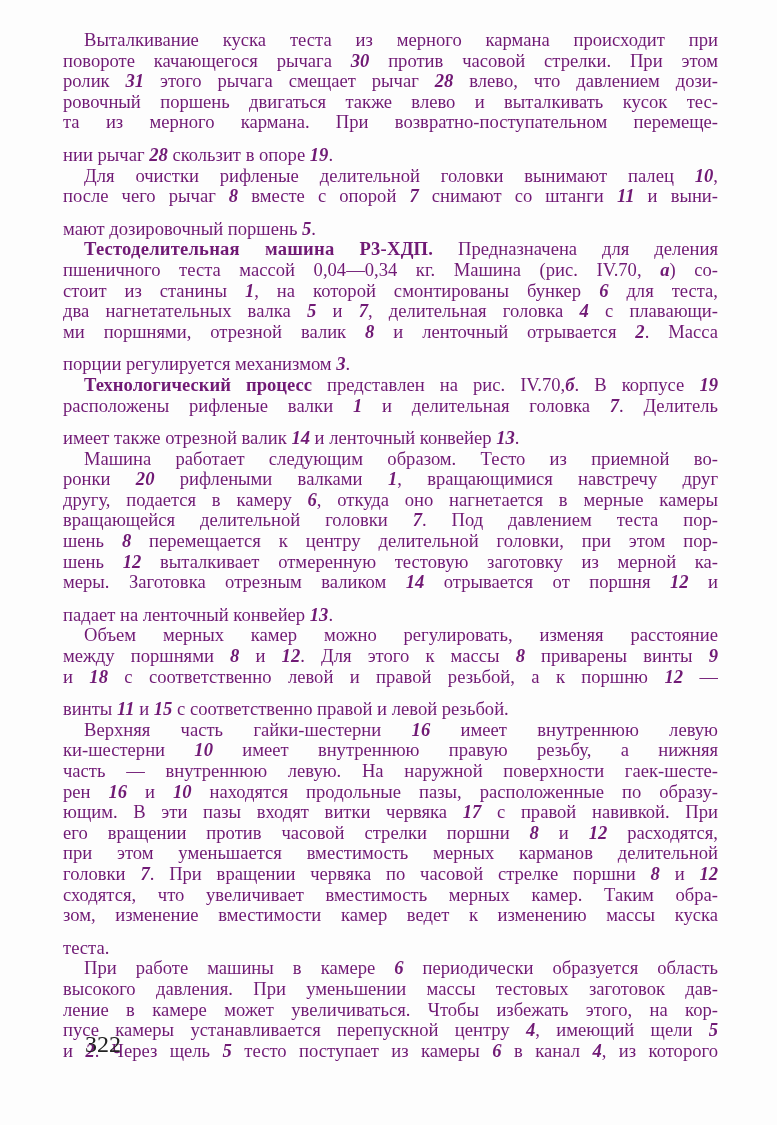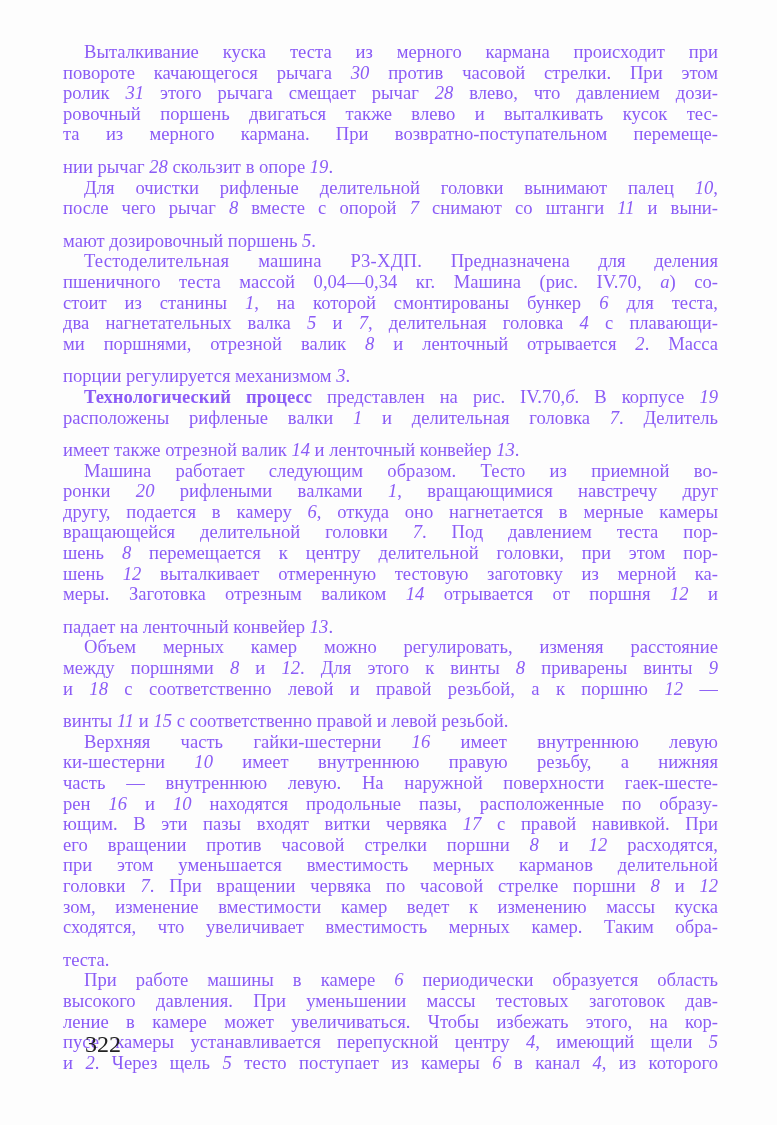--- a/index.html
+++ b/index.html
@@ -12,39 +12,39 @@
     position: relative;
     width: 777px;
     height: 1125px;
     background: #fdfdfd;
     overflow: hidden;
     color: #1b1b1b;
   }
   .text-column {
     position: absolute;
     left: 63px;
-    top: 42px;
+    top: 30px;
     width: 655px;
     font-size: 18.6px;
     line-height: 20.6px;
-    color: #8b5cf6;
+    color: #701a75;
   }
   .para { display: block; }
   .line {
     display: block;
     height: 20.6px;
     overflow: hidden;
     text-align: justify;
     text-align-last: justify;
   }
   .line.indent { text-indent: 21px; }
   .line.last { text-align-last: left; margin-top: 12px; }
   .seg-n { font-style: normal; font-weight: normal; }
-  .seg-i { font-style: italic; font-weight: normal; }
-  .seg-b { font-weight: normal; font-style: normal; letter-spacing: 0.2px; }
+  .seg-i { font-style: italic; font-weight: bold; }
+  .seg-b { font-weight: bold; font-style: normal; letter-spacing: 0.2px; }
   .seg-bi { font-weight: bold; }
   .page-number {
     position: absolute;
     left: 85px;
     top: 1033px;
     font-size: 24px;
     line-height: 22px;
     color: #222222;
   }
 </style>
@@ -84,35 +84,35 @@
         <div class="line"><span class="seg-n">ронки </span><span class="seg-i">20</span><span class="seg-n"> рифлеными валками </span><span class="seg-i">1</span><span class="seg-n">, вращающимися навстречу друг</span></div>
         <div class="line"><span class="seg-n">другу, подается в камеру </span><span class="seg-i">6</span><span class="seg-n">, откуда оно нагнетается в мерные камеры</span></div>
         <div class="line"><span class="seg-n">вращающейся делительной головки </span><span class="seg-i">7</span><span class="seg-n">. Под давлением теста пор-</span></div>
         <div class="line"><span class="seg-n">шень </span><span class="seg-i">8</span><span class="seg-n"> перемещается к центру делительной головки, при этом пор-</span></div>
         <div class="line"><span class="seg-n">шень </span><span class="seg-i">12</span><span class="seg-n"> выталкивает отмеренную тестовую заготовку из мерной ка-</span></div>
         <div class="line"><span class="seg-n">меры. Заготовка отрезным валиком </span><span class="seg-i">14</span><span class="seg-n"> отрывается от поршня </span><span class="seg-i">12</span><span class="seg-n"> и</span></div>
         <div class="line last"><span class="seg-n">падает на ленточный конвейер </span><span class="seg-i">13</span><span class="seg-n">.</span></div>
       </div>
       <div class="para">
         <div class="line indent"><span class="seg-n">Объем мерных камер можно регулировать, изменяя расстояние</span></div>
-        <div class="line"><span class="seg-n">между поршнями </span><span class="seg-i">8</span><span class="seg-n"> и </span><span class="seg-i">12</span><span class="seg-n">. Для этого к винты </span><span class="seg-i">8</span><span class="seg-n"> приварены винты </span><span class="seg-i">9</span></div>
+        <div class="line"><span class="seg-n">между поршнями </span><span class="seg-i">8</span><span class="seg-n"> и </span><span class="seg-i">12</span><span class="seg-n">. Для этого к массы </span><span class="seg-i">8</span><span class="seg-n"> приварены винты </span><span class="seg-i">9</span></div>
         <div class="line"><span class="seg-n">и </span><span class="seg-i">18</span><span class="seg-n"> с соответственно левой и правой резьбой, а к поршню </span><span class="seg-i">12</span><span class="seg-n"> —</span></div>
         <div class="line last"><span class="seg-n">винты </span><span class="seg-i">11</span><span class="seg-n"> и </span><span class="seg-i">15</span><span class="seg-n"> с соответственно правой и левой резьбой.</span></div>
       </div>
       <div class="para">
         <div class="line indent"><span class="seg-n">Верхняя часть гайки-шестерни </span><span class="seg-i">16</span><span class="seg-n"> имеет внутреннюю левую</span></div>
         <div class="line"><span class="seg-n">ки-шестерни </span><span class="seg-i">10</span><span class="seg-n"> имеет внутреннюю правую резьбу, а нижняя</span></div>
         <div class="line"><span class="seg-n">часть — внутреннюю левую. На наружной поверхности гаек-шесте-</span></div>
         <div class="line"><span class="seg-n">рен </span><span class="seg-i">16</span><span class="seg-n"> и </span><span class="seg-i">10</span><span class="seg-n"> находятся продольные пазы, расположенные по образу-</span></div>
         <div class="line"><span class="seg-n">ющим. В эти пазы входят витки червяка </span><span class="seg-i">17</span><span class="seg-n"> с правой навивкой. При</span></div>
         <div class="line"><span class="seg-n">его вращении против часовой стрелки поршни </span><span class="seg-i">8</span><span class="seg-n"> и </span><span class="seg-i">12</span><span class="seg-n"> расходятся,</span></div>
         <div class="line"><span class="seg-n">при этом уменьшается вместимость мерных карманов делительной</span></div>
         <div class="line"><span class="seg-n">головки </span><span class="seg-i">7</span><span class="seg-n">. При вращении червяка по часовой стрелке поршни </span><span class="seg-i">8</span><span class="seg-n"> и </span><span class="seg-i">12</span></div>
+        <div class="line"><span class="seg-n">сходятся, что увеличивает вместимость мерных камер. Таким обра-</span></div>
         <div class="line"><span class="seg-n">зом, изменение вместимости камер ведет к изменению массы куска</span></div>
-        <div class="line"><span class="seg-n">сходятся, что увеличивает вместимость мерных камер. Таким обра-</span></div>
         <div class="line last"><span class="seg-n">теста.</span></div>
       </div>
       <div class="para">
         <div class="line indent"><span class="seg-n">При работе машины в камере </span><span class="seg-i">6</span><span class="seg-n"> периодически образуется область</span></div>
         <div class="line"><span class="seg-n">высокого давления. При уменьшении массы тестовых заготовок дав-</span></div>
         <div class="line"><span class="seg-n">ление в камере может увеличиваться. Чтобы избежать этого, на кор-</span></div>
         <div class="line"><span class="seg-n">пусе камеры устанавливается перепускной центру </span><span class="seg-i">4</span><span class="seg-n">, имеющий щели </span><span class="seg-i">5</span></div>
         <div class="line"><span class="seg-n">и </span><span class="seg-i">2</span><span class="seg-n">. Через щель </span><span class="seg-i">5</span><span class="seg-n"> тесто поступает из камеры </span><span class="seg-i">6</span><span class="seg-n"> в канал </span><span class="seg-i">4</span><span class="seg-n">, из которого</span></div>
       </div>
     </div>

